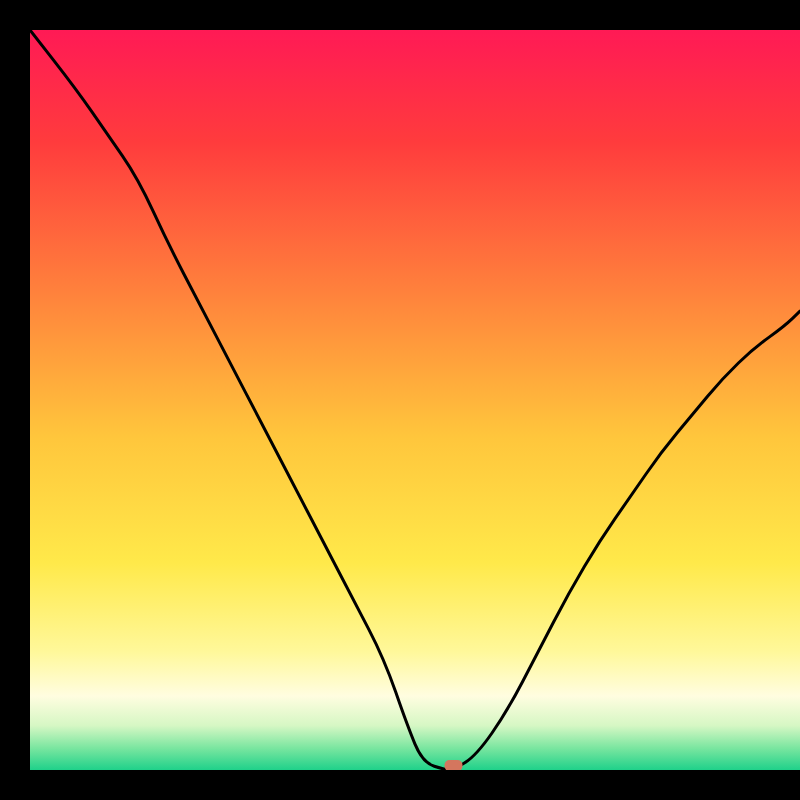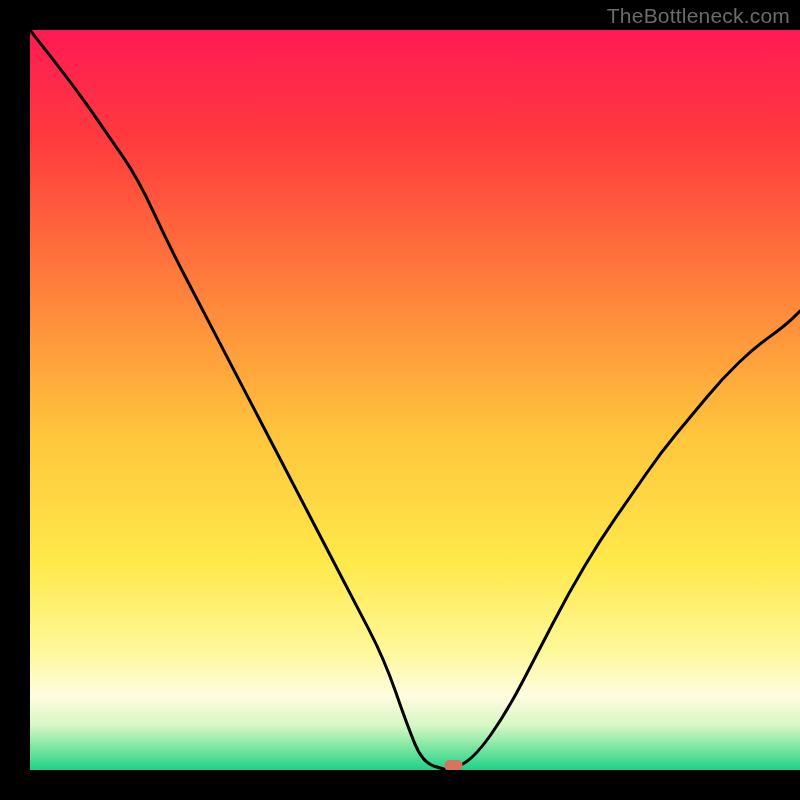--- a/index.html
+++ b/index.html
@@ -36,21 +36,20 @@
   .plot svg {
     display: block;
     width: 100%;
     height: 100%;
   }
 </style>
 </head>
 <body>
 
 <div class="frame">
-  <div class="watermark">TheBottleneck.com</div>
 
   <div class="plot">
     <svg id="chart-svg" viewBox="0 0 770 740" preserveAspectRatio="none">
       <defs>
         <linearGradient id="bg-grad" x1="0" y1="0" x2="0" y2="1">
             <stop offset="0.0%" stop-color="#ff1a55"></stop>
             <stop offset="15.0%" stop-color="#ff3b3d"></stop>
             <stop offset="35.0%" stop-color="#ff803c"></stop>
             <stop offset="55.0%" stop-color="#ffc63c"></stop>
             <stop offset="72.0%" stop-color="#ffe94a"></stop>

